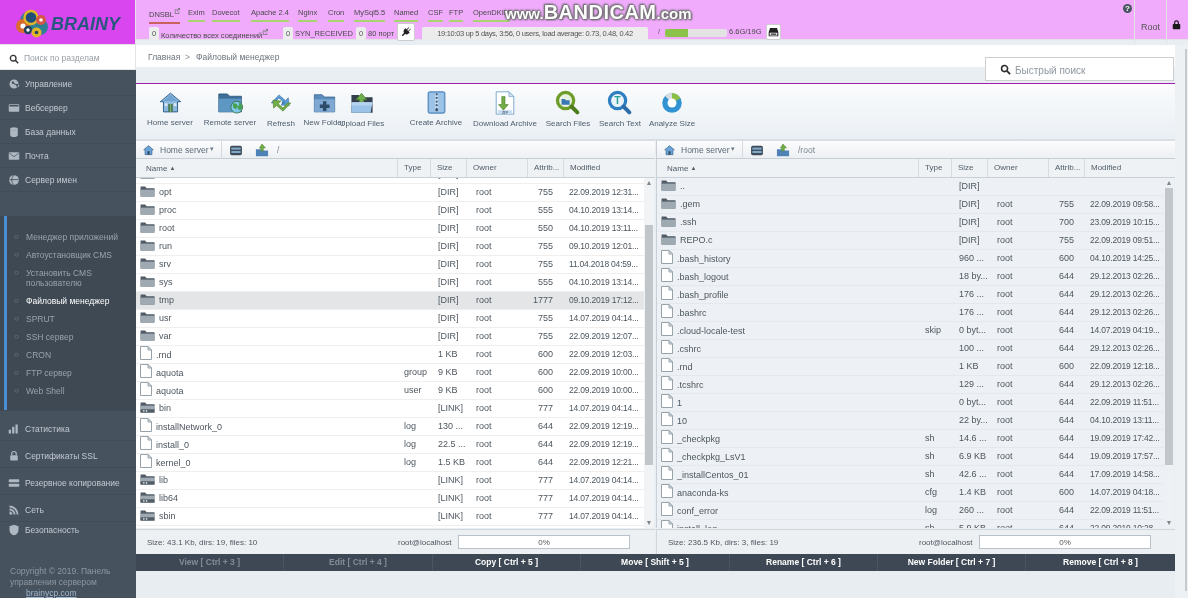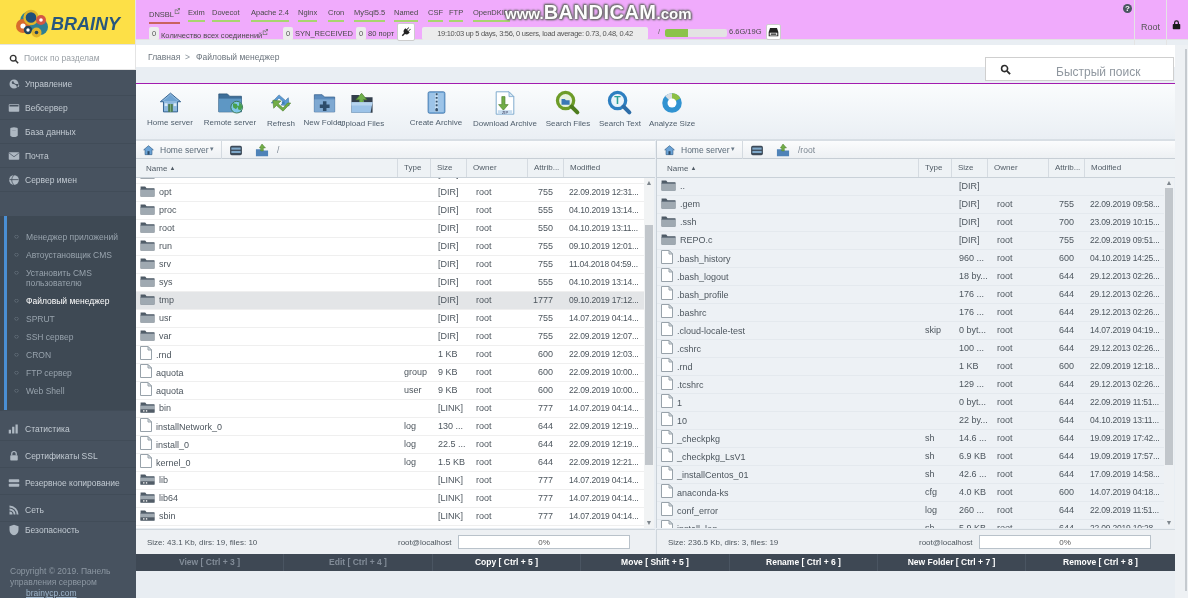--- a/index.html
+++ b/index.html
@@ -2,21 +2,21 @@
 <html><head>
 <meta charset="utf-8">
 <style>
 * { margin:0; padding:0; box-sizing:border-box; }
 html,body { width:1188px; height:598px; overflow:hidden; font-family:"Liberation Sans",sans-serif; }
 body { position:relative; background:#e9eef3; }
 .abs { position:absolute; }
 
 
 #sidebar { left:0; top:0; width:136px; height:598px; background:#47525f; }
-#logo { left:0; top:0; width:136px; height:45px; background:#fde047; border-right:1px solid #e4e4e4; border-bottom:1px solid #e4e4e4; }
+#logo { left:0; top:0; width:136px; height:45px; background:#d946ef; border-right:1px solid #e4e4e4; border-bottom:1px solid #e4e4e4; }
 #sbsearch { left:0; top:45px; width:136px; height:25px; background:#fff; border-right:1px solid #e4e4e4; border-bottom:1px solid #e6e6e6; }
 #sbsearch .mag { position:absolute; left:9px; top:9px; }
 #sbsearch .ph { position:absolute; left:24px; top:8px; font-size:8.5px; color:#9aa0a6; }
 .mitem { position:absolute; left:0; width:136px; height:24px; color:#c2cad2; font-size:8.5px; line-height:24px; border-bottom:1px solid #414c58; white-space:nowrap; }
 .mitem .ic { position:absolute; left:8px; top:6px; width:12px; height:12px; fill:#aeb8c2; }
 .mitem .tx { position:absolute; left:25px; top:0; }
 .subwrap { position:absolute; left:0; width:136px; background:#3e4954; border-left:4px solid #3e4954; box-shadow:inset 3px 0 0 #4a8fd4; border-bottom:1px solid #414c58;}
 .sitem { position:relative; color:#98a3ad; font-size:8.5px; padding:4px 2px 4px 22px; }
 .sitem:before { content:"\25CB"; position:absolute; left:10px; top:4px; font-size:8px; color:#7f8a95; }
 .sitem.act { color:#fff; }
@@ -254,21 +254,21 @@
   <span style="position:absolute;left:50px;top:3px;">Navigation</span>
     <span class="caret" style="position:absolute;left:95px;top:5px;">▾</span>
   <span style="position:absolute;left:108px;top:3px;">Tools</span>
     <span class="caret" style="position:absolute;left:132px;top:5px;">▾</span>
 </div>
 <div class="abs" id="qsearch">
   <svg style="position:absolute;left:14px;top:6px;" width="11" height="11" viewBox="0 0 12 12">
       <circle cx="5" cy="5" r="3.3" fill="none" stroke="#2b2b2b" stroke-width="1.7"></circle>
       <line x1="7.5" y1="7.5" x2="11" y2="11" stroke="#2b2b2b" stroke-width="2"></line>
     </svg>
-  <span style="position:absolute;left:29px;top:7px;font-size:12px;color:#8f979f;margin-left:41px;">Быстрый поиск</span>
+  <span style="position:absolute;left:29px;top:7px;font-size:10px;color:#8f979f;">Быстрый поиск</span>
 </div>
 <div class="abs" id="toolbar">
   <div class="tbi" style="left:7px;width:54px;">
     <svg width="25" height="25" viewBox="0 0 32 32">
         <path d="M16 4L3 15h4v13h18V15h4z" fill="#8db8de" stroke="#2d5d8c" stroke-width="1.2"></path>
         <path d="M16 6l-9 8h18z" fill="#6ea3d2"></path>
         <rect x="13" y="18" width="6" height="10" fill="#4e7d52"></rect>
         <rect x="15.5" y="18" width="1.2" height="10" fill="#83b287"></rect>
         <rect x="8.5" y="17" width="3.6" height="3.6" fill="#d9e8f5"></rect>
         <rect x="20" y="17" width="3.6" height="3.6" fill="#d9e8f5"></rect>
@@ -823,21 +823,21 @@
       <span class="cell c-own">root</span>
       <span class="cell c-att">644</span>
       <span class="cell c-mod">17.09.2019 14:58...</span>
     </div>
 <div class="row">
       <span class="cell nm"><svg class="ficon" width="12" height="14" viewBox="0 0 12 14">
           <path d="M0.5 0.5h7.5l3.5 3.5v9.5h-11z" fill="#fff" stroke="#98a2aa" stroke-width="1"></path>
           <path d="M8 0.5v3.5h3.5z" fill="#dfe5e9" stroke="#98a2aa" stroke-width="1"></path>
         </svg><span class="nt">anaconda-ks</span></span>
       <span class="cell c-type">cfg</span>
-      <span class="cell c-size">4.0 KB</span>
+      <span class="cell c-size">1.4 KB</span>
       <span class="cell c-own">root</span>
       <span class="cell c-att">600</span>
       <span class="cell c-mod">14.07.2019 04:18...</span>
     </div>
 <div class="row">
       <span class="cell nm"><svg class="ficon" width="12" height="14" viewBox="0 0 12 14">
           <path d="M0.5 0.5h7.5l3.5 3.5v9.5h-11z" fill="#fff" stroke="#98a2aa" stroke-width="1"></path>
           <path d="M8 0.5v3.5h3.5z" fill="#dfe5e9" stroke="#98a2aa" stroke-width="1"></path>
         </svg><span class="nt">conf_error</span></span>
       <span class="cell c-type">log</span>

